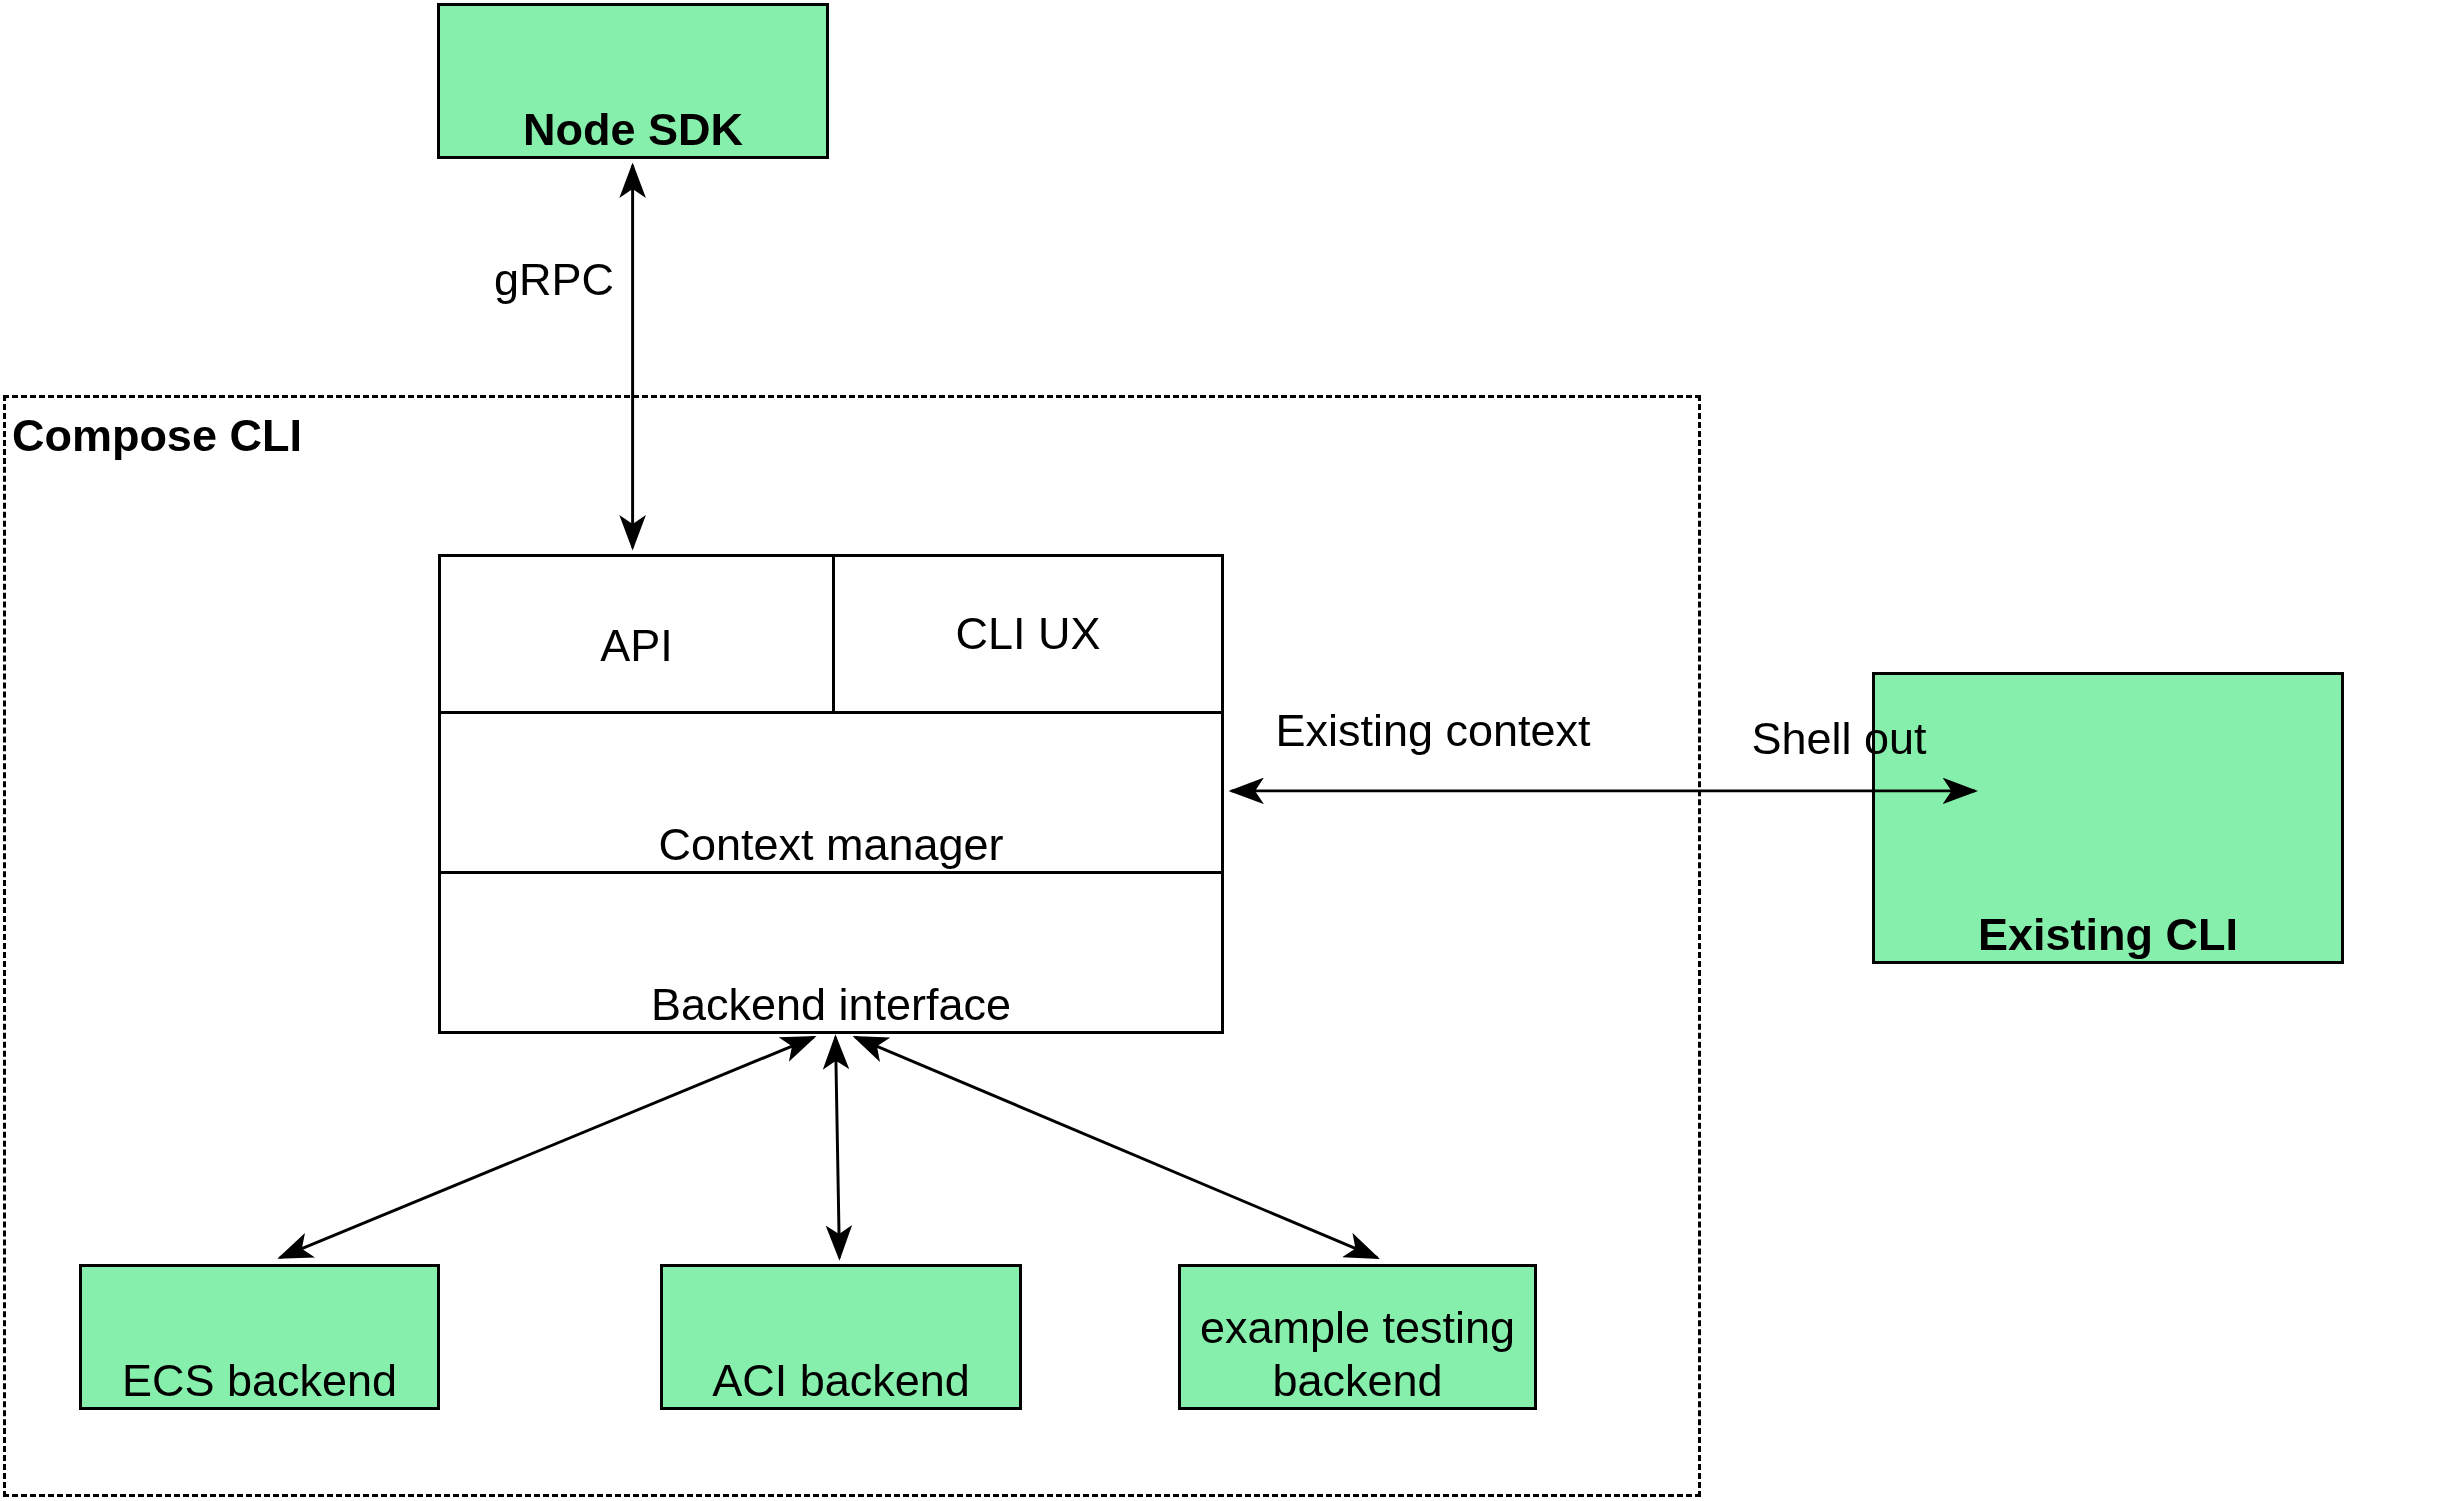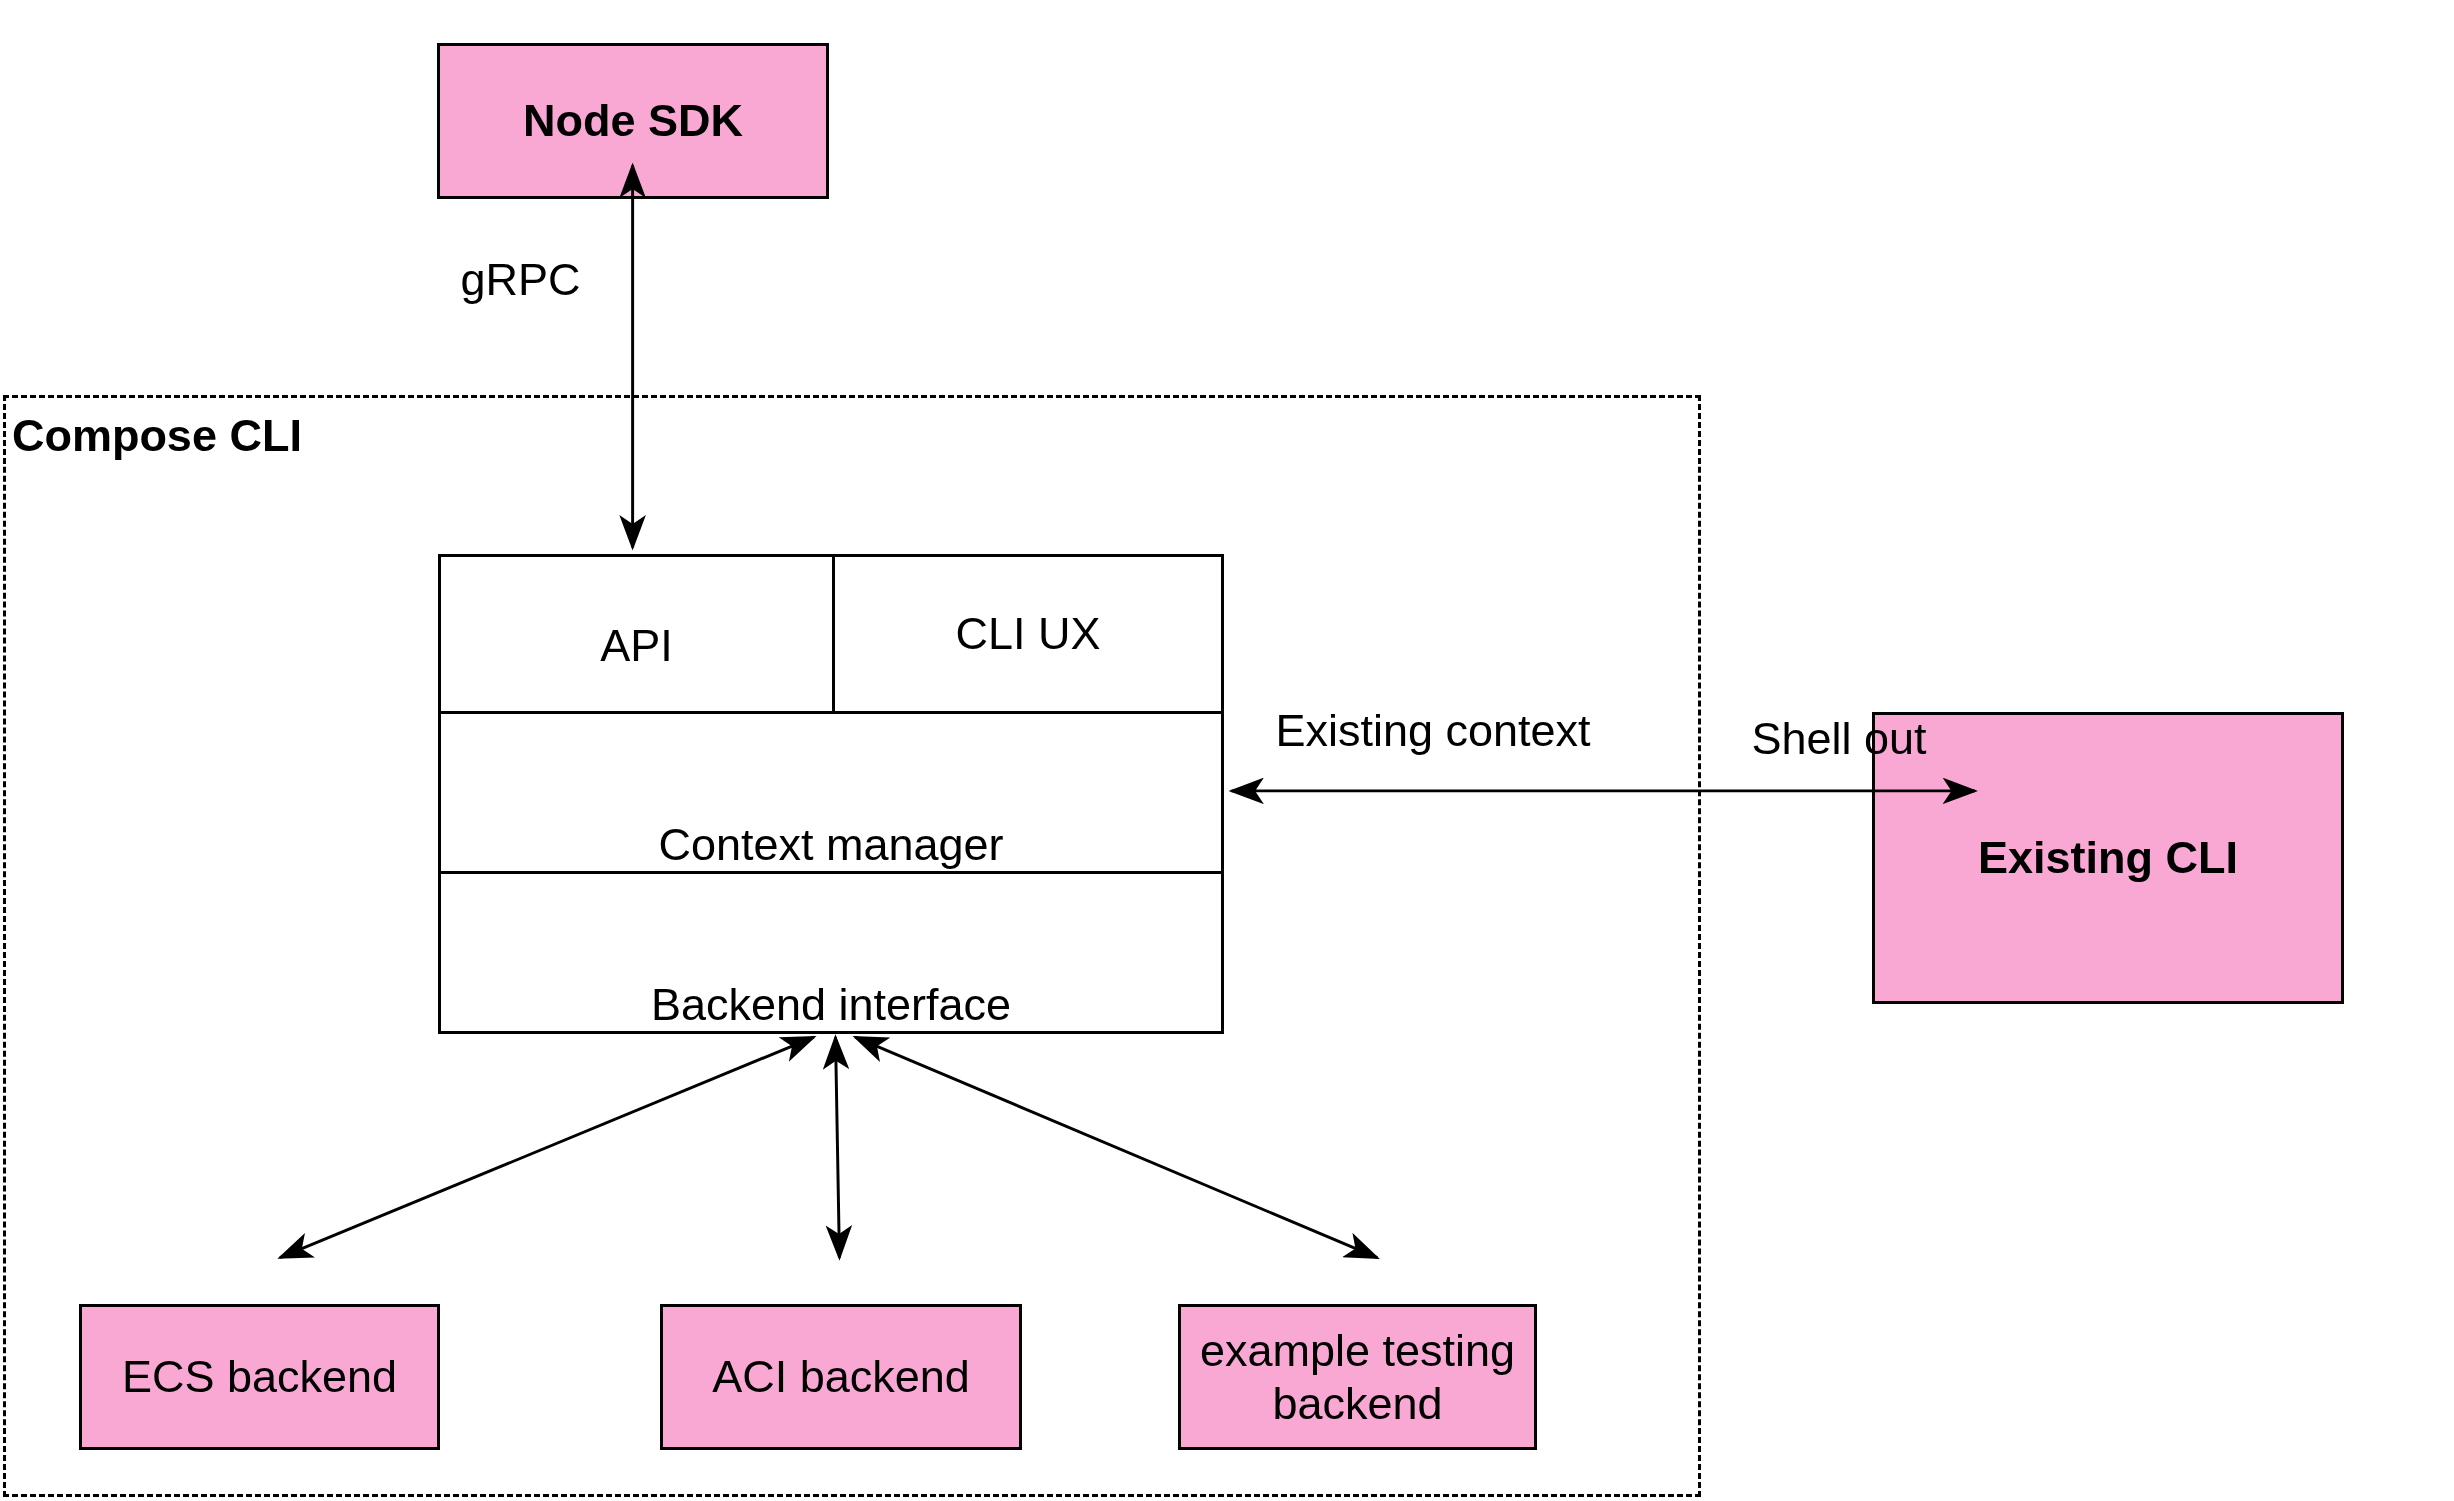--- a/index.html
+++ b/index.html
@@ -9,28 +9,27 @@
     height: 1501px;
     background: var(--bg, #ffffff);
     font-family: "Liberation Sans", "DejaVu Sans", sans-serif;
     color: var(--fg, #000000);
     overflow: hidden;
   }
   .box {
     position: absolute;
     box-sizing: border-box;
     border: 3.9px solid var(--fg, #000000);
-    background: #f9a8d4;
+    background: #86efac;
     display: flex;
-    align-items: center;
+    align-items: flex-end;
     justify-content: center;
     text-align: center;
     font-size: 45px;
     line-height: 1.18;
-    margin-top: 40px;
   }
   .bold { font-weight: bold; }
 
   .node-sdk      { left: 437px;  top: 3px;    width: 392px; height: 156px; }
   .existing-cli  { left: 1872px; top: 672px;  width: 472px; height: 292px; }
   .ecs-backend   { left: 79px;   top: 1264px; width: 361px; height: 146px; }
   .aci-backend   { left: 660px;  top: 1264px; width: 362px; height: 146px; }
   .example-backend { left: 1178px; top: 1264px; width: 359px; height: 146px; padding: 0 13.8px; }
 
   .group {
@@ -71,21 +70,21 @@
     border-top: 3.9px solid var(--fg, #000000);
     display: flex; align-items: flex-end; justify-content: center;
     font-size: 45px;
   }
 
   .edge-label {
     position: absolute;
     font-size: 45px;
     white-space: nowrap;
   }
-  .label-grpc { left: 427px; top: 254px; width: 187px; text-align: center; }
+  .label-grpc { left: 427px; top: 254px; width: 187px; text-align: right; }
   .label-existing-context { left: 1236px; top: 705px; width: 394px; text-align: center; }
   .label-shell-out { left: 1691px; top: 705px; width: 296px; text-align: center; margin-top: 8px; }
 
   svg.arrow-layer {
     position: absolute;
     left: 0; top: 0;
     width: 2455px; height: 1501px;
     pointer-events: none;
   }
   svg.arrow-layer path.edge {

